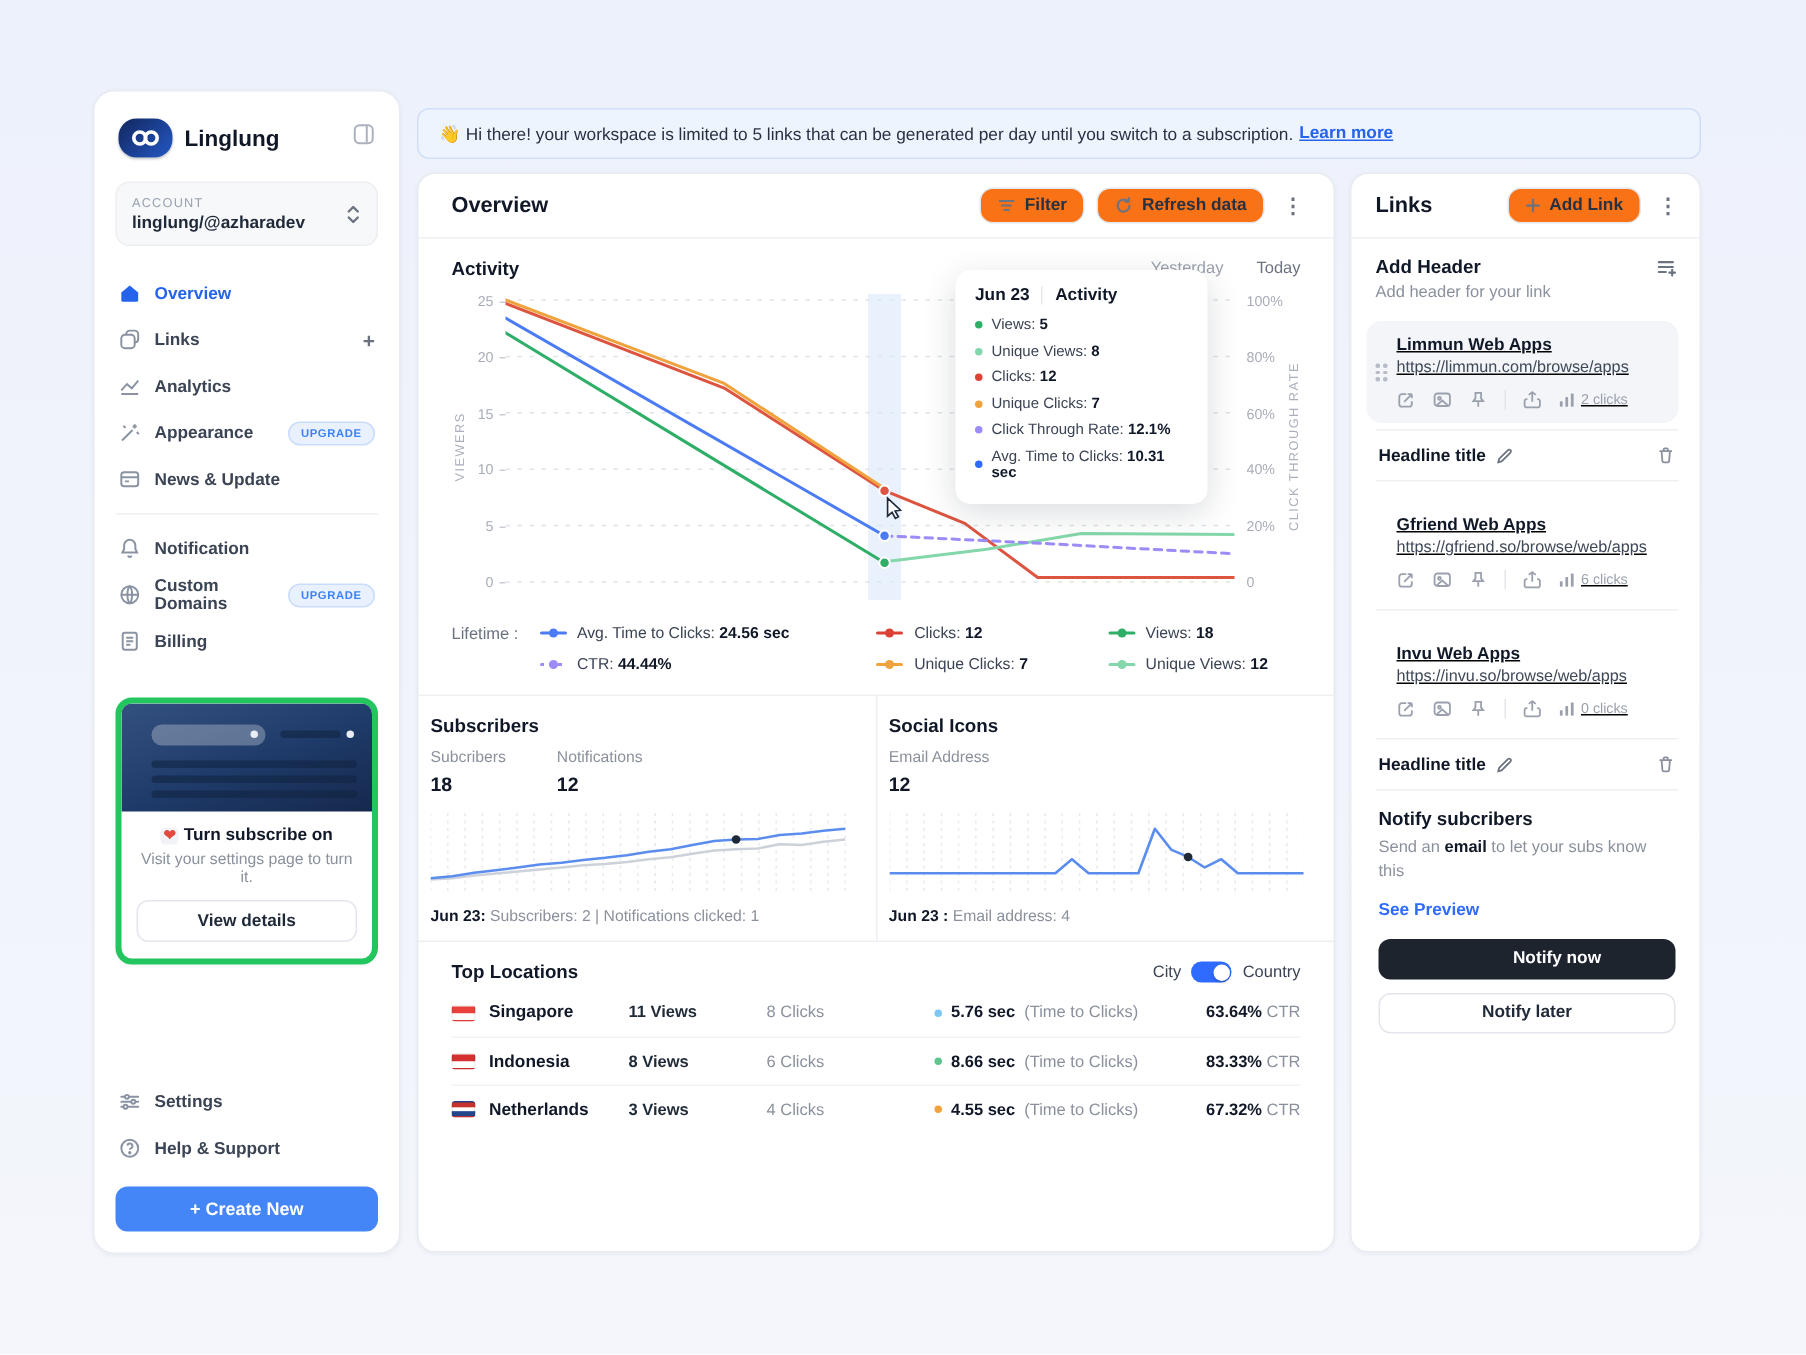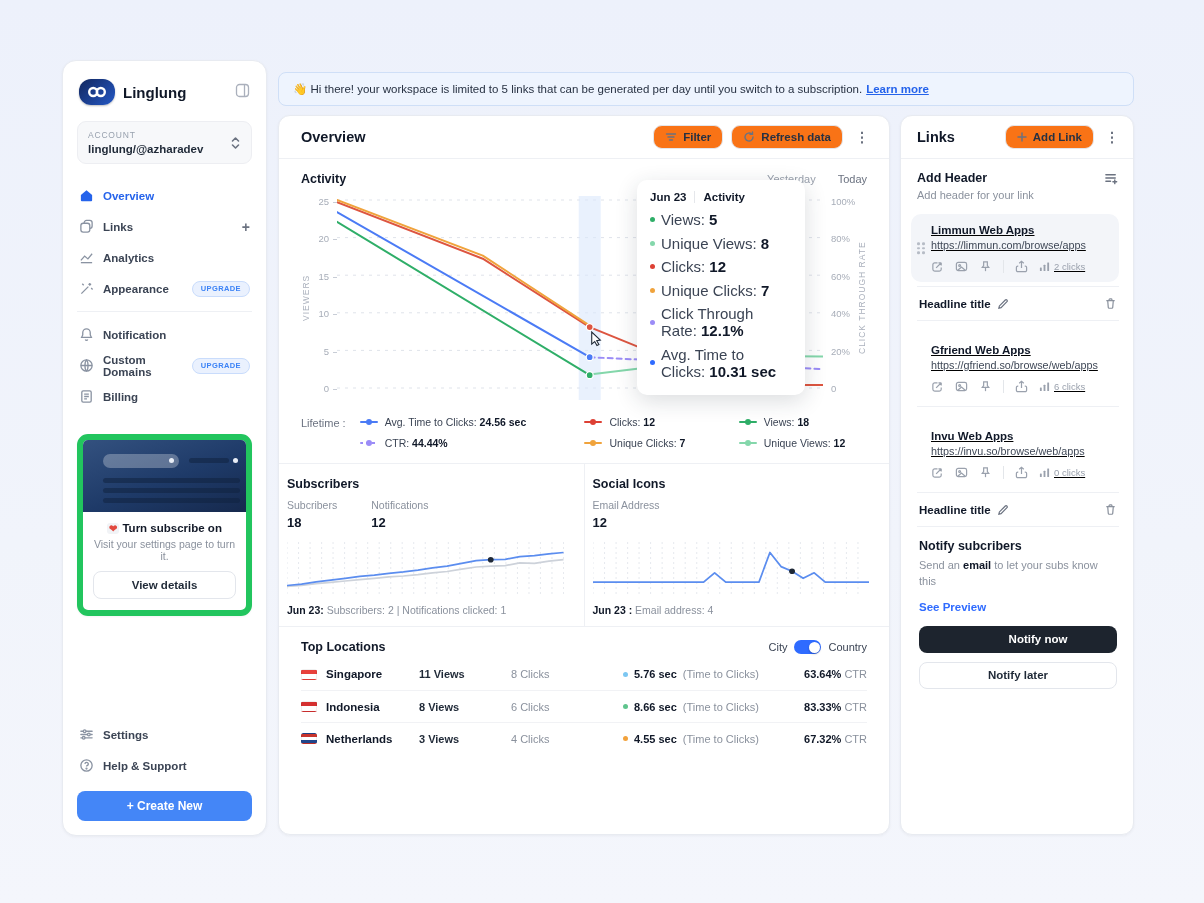--- a/index.html
+++ b/index.html
@@ -20,21 +20,21 @@
   .account-label { font-size:8.5px; letter-spacing:.8px; color:#98a1ae; margin-bottom:3px; }
   .account-value { font-size:11.5px; font-weight:bold; color:#1f2937; }
   .nav-item { display:flex; align-items:center; gap:9px; height:31px; font-size:11.5px; color:#3b4454; font-weight:bold; cursor:pointer; padding:0 2px; }
   .nav-item svg { color:#8a93a2; }
   .nav-item.active { color:#2563eb; }
   .nav-item.active svg { color:#2563eb; }
   .nav-label { flex:1; }
   .badge { font-size:7.5px; font-weight:bold; color:#3b82f6; background:#eaf1fe; border:1px solid #c9dcfc; border-radius:999px; padding:2.5px 8px; letter-spacing:.4px; }
   .plus-trailing { color:#6b7280; font-size:14px; }
   .nav-div { height:1px; background:#eef0f4; margin:7px 0; }
-  .promo { margin-top:22px; border:6px solid #22c55e; border-radius:11px; overflow:hidden; box-shadow:0 1px 2px rgba(30,41,59,.05); }
+  .promo { margin-top:22px; border:4px solid #22c55e; border-radius:11px; overflow:hidden; box-shadow:0 1px 2px rgba(30,41,59,.05); }
   .promo-img { height:72px; background:linear-gradient(160deg,#33517f 0%,#1e3a68 55%,#16294d 100%); position:relative; }
   .pbar { position:absolute; border-radius:4px; background:rgba(255,255,255,.28); }
   .pdot { position:absolute; width:5px; height:5px; border-radius:50%; background:#e8edf6; }
   .pbar.dark { background:rgba(16,34,64,.55); }
   .promo-body { padding:10px 10px 11px; text-align:center; }
   .promo-title { font-size:11.5px; font-weight:bold; color:#111827; margin-bottom:4px; }
   .promo-title .heart { color:#e2493f; background:#f1f3f6; border-radius:3px; padding:0 2px; font-size:10px; margin-right:3px; }
   .promo-sub { font-size:10.5px; color:#8a919d; margin-bottom:9px; }
   .promo-btn { width:100%; background:#fff; border:1px solid #e3e6ec; border-radius:8px; padding:7px 0; font-size:11.5px; font-weight:bold; color:#1f2937; cursor:pointer; font-family:inherit; }
   .side-bottom { margin-top:auto; }
@@ -60,21 +60,21 @@
   .axis-rot { font-size:8.5px; letter-spacing:1px; color:#aab0bc; writing-mode:vertical-rl; transform:rotate(180deg); text-align:center; }
   .ticks { display:flex; flex-direction:column; justify-content:space-between; padding:0 0 6px; font-size:9.5px; color:#a7adb8; }
   .ticks.left { width:26px; text-align:right; align-items:flex-end; }
   .ticks.left span::after { content:""; display:inline-block; width:4px; height:1px; background:#c8cdd6; margin:0 0 2px 4px; }
   .ticks.right { width:34px; padding-left:8px; }
   .plot { flex:1; position:relative; }
   .plot svg { display:block; }
   .tooltip { position:absolute; left:300px; top:-16px; width:168px; background:#fff; border-radius:10px; box-shadow:0 6px 22px rgba(30,41,59,.16); padding:11px 13px 9px; z-index:5; }
   .tt-head { display:flex; align-items:center; gap:8px; font-size:11.5px; font-weight:bold; color:#101828; margin-bottom:8px; }
   .tt-sep { width:1px; height:12px; background:#e5e7eb; }
-  .tt-row { display:flex; align-items:center; gap:6px; font-size:15px; color:#3b4454; margin:6.5px 0; }
+  .tt-row { display:flex; align-items:center; gap:6px; font-size:10px; color:#3b4454; margin:6.5px 0; }
   .dot { width:5px; height:5px; border-radius:50%; flex:none; }
   .tt-row b { color:#101828; }
   .lifetime { display:flex; gap:14px; padding:16px 22px 14px; align-items:flex-start; }
   .life-label { font-size:11px; color:#6b7280; padding-top:1px; white-space:nowrap; }
   .legend-grid { display:grid; grid-template-columns:1.55fr 1fr 1fr; column-gap:26px; row-gap:9px; flex:1; }
   .lg-item { display:flex; align-items:center; gap:7px; font-size:10.5px; color:#3b4454; white-space:nowrap; }
   .lg-mark { position:relative; width:18px; height:2px; border-radius:2px; flex:none; }
   .lg-mark i { position:absolute; left:6px; top:-2px; width:6px; height:6px; border-radius:50%; }
   .lg-item b { color:#101828; }
 
@@ -192,20 +192,28 @@
       <span class="nav-label">Analytics</span>
     </div>
     <div class="nav-item">
       <svg width="15" height="15" viewBox="0 0 16 16" fill="none" stroke="currentColor" stroke-width="1.4">
           <path d="M2.5 13.5 L10 6"></path>
           <path d="M11.5 2 v3 M10 3.5 h3 M13 7.5 l1.5 1.5 M3.5 3 l1.5 1.5"></path>
         </svg>
       <span class="nav-label">Appearance</span>
       <span class="badge">UPGRADE</span>
     </div>
+    <div class="nav-item">
+      <svg width="15" height="15" viewBox="0 0 16 16" fill="none" stroke="currentColor" stroke-width="1.4">
+          <rect x="2" y="3" width="12" height="10" rx="2"></rect>
+          <path d="M2 6.5 H14"></path>
+          <path d="M4.5 9.5 h3"></path>
+        </svg>
+      <span class="nav-label">News &amp; Update</span>
+    </div>
     <div class="nav-div"></div>
     <div class="nav-item">
       <svg width="15" height="15" viewBox="0 0 16 16" fill="none" stroke="currentColor" stroke-width="1.4">
           <path d="M8 2 a4 4 0 0 1 4 4 v2.5 l1.2 2.5 H2.8 L4 8.5 V6 a4 4 0 0 1 4 -4 Z"></path>
           <path d="M6.7 13.3 a1.4 1.4 0 0 0 2.6 0"></path>
         </svg>
       <span class="nav-label">Notification</span>
     </div>
     <div class="nav-item">
       <svg width="15" height="15" viewBox="0 0 16 16" fill="none" stroke="currentColor" stroke-width="1.4">

